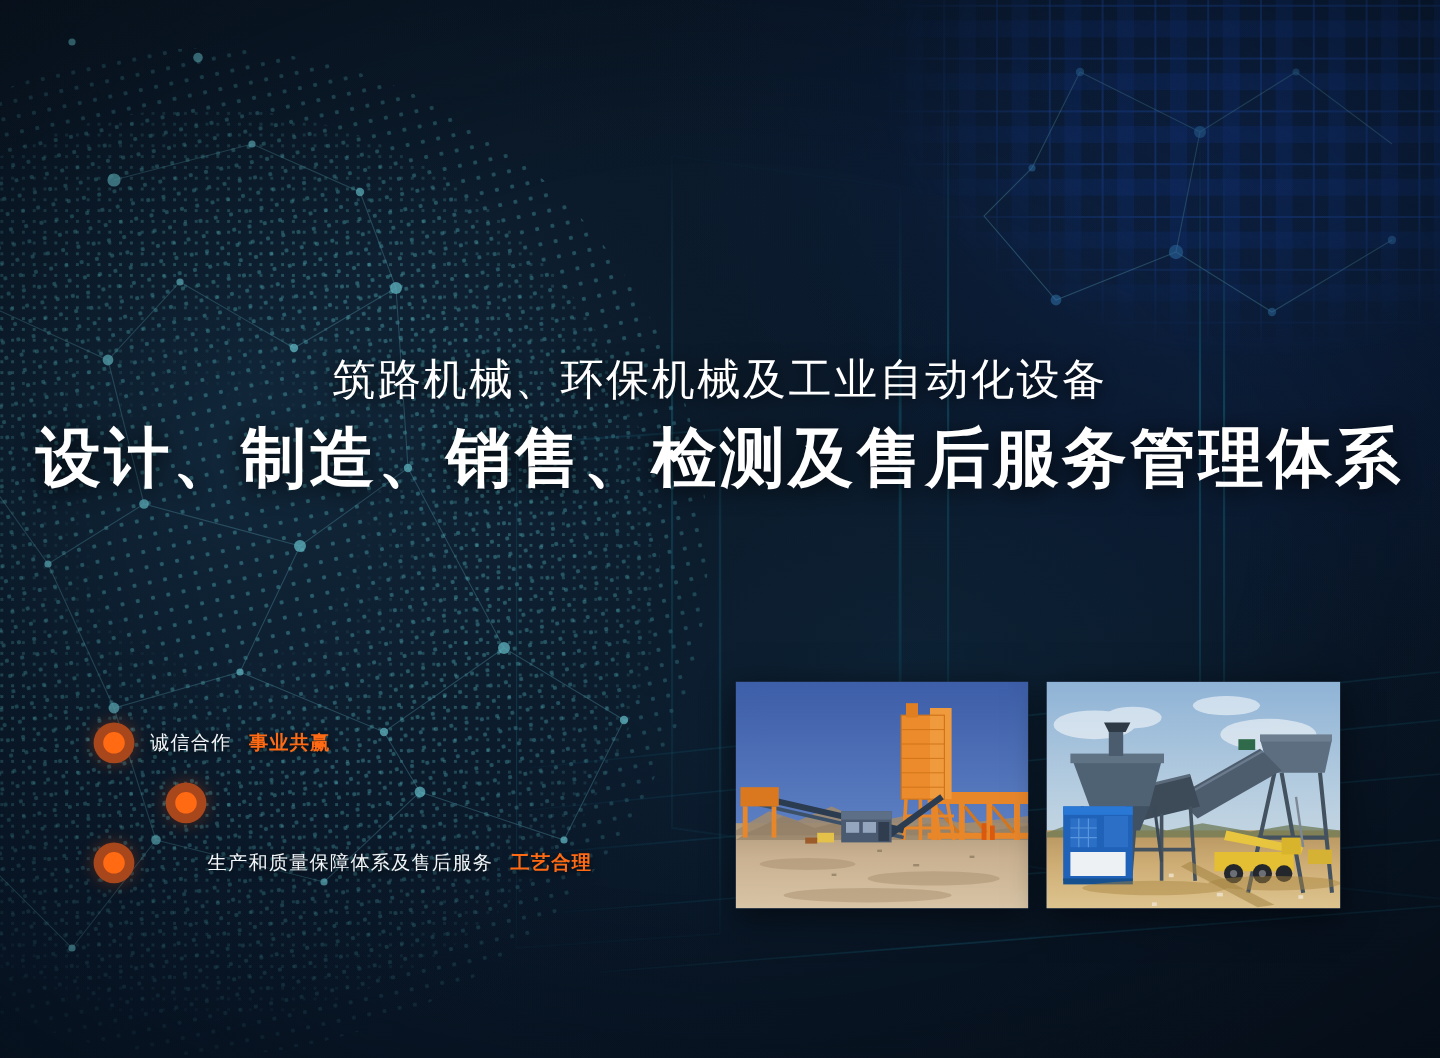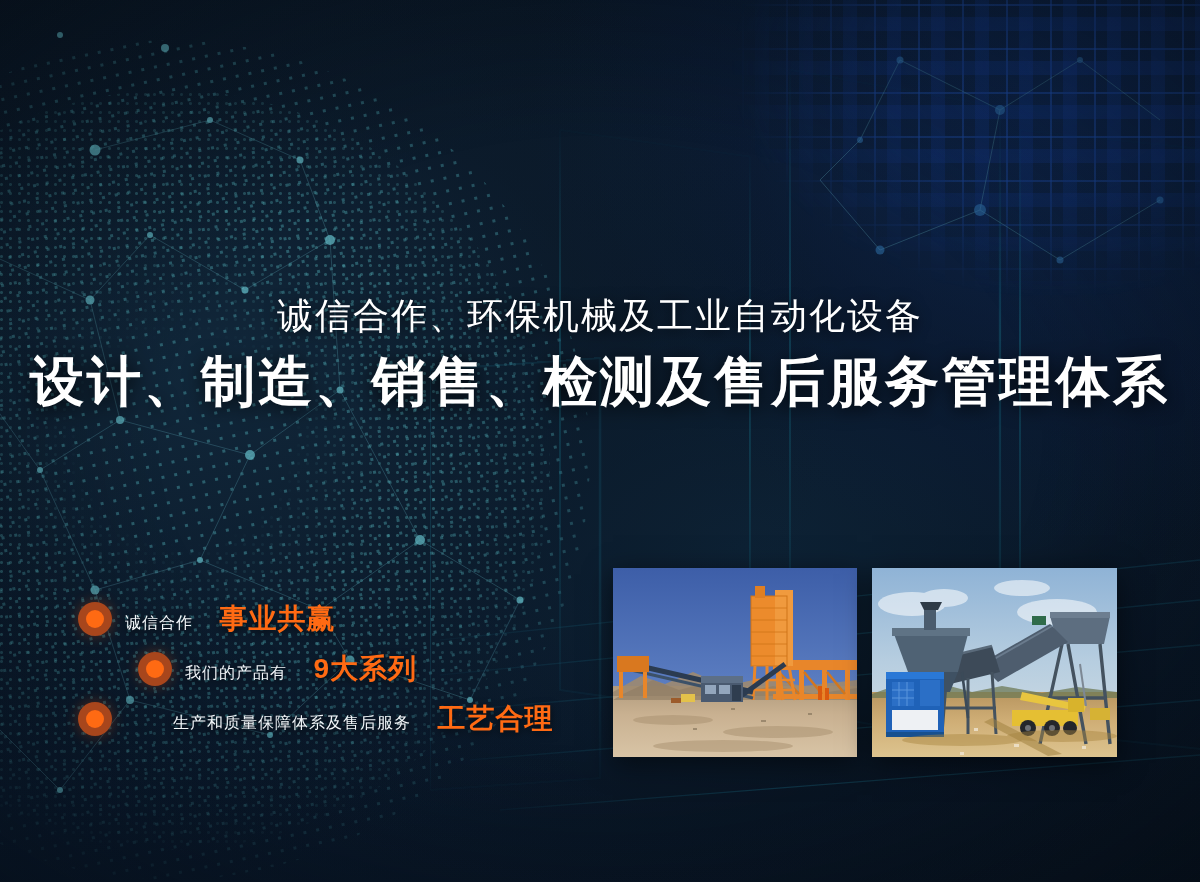--- a/index.html
+++ b/index.html
@@ -71,21 +71,21 @@
   
   .headings{position:absolute;left:0;top:296px;width:1200px;text-align:center;}
   .subtitle{
     color:#ffffff;font-size:36px;line-height:1.1;letter-spacing:2px;font-weight:400;
     text-shadow:0 2px 14px rgba(0,0,0,.75);
     margin:0 0 16px 0;
   }
   .title{
     color:#ffffff;font-size:54px;line-height:1.12;letter-spacing:3px;font-weight:700;
     text-shadow:0 3px 18px rgba(0,0,0,.8);
-    margin:0;white-space:nowrap;font-family:Liberation Serif, serif;
+    margin:0;white-space:nowrap;
   }
 
   
   .bullets{position:absolute;left:78px;top:594px;width:520px;}
   .bullet-row{display:flex;align-items:center;height:50px;}
   .bullet-row.r1{padding-left:0px;}
   .bullet-row.r2{padding-left:60px;}
   .bullet-row.r3{padding-left:0px;gap:48px;}
   .dot{
     flex:0 0 auto;width:34px;height:34px;border-radius:50%;
@@ -93,21 +93,21 @@
     display:flex;align-items:center;justify-content:center;
     box-shadow:0 0 14px rgba(255,96,18,0.30);
   }
   .dot i{display:block;width:18px;height:18px;border-radius:50%;background:#ff6a13;}
   .bullet-text{margin-left:13px;white-space:nowrap;}
   .bt-white{
     color:#f2f6f9;font-size:16px;font-weight:400;letter-spacing:1px;
     text-shadow:0 2px 8px rgba(0,0,0,.8);
   }
   .bt-orange{
-    color:#ff6a13;font-size:28px;font-weight:700;letter-spacing:1px;margin-left:22px;
+    color:#ff6a13;font-size:16px;font-weight:700;letter-spacing:1px;margin-left:10px;
     text-shadow:0 2px 8px rgba(0,0,0,.7);
   }
 
   
   .photo{
     position:absolute;overflow:hidden;background:#23304a;
     box-shadow:0 6px 26px rgba(0,0,0,.55);
   }
   .photo-left{left:613px;top:568px;width:244px;height:189px;}
   .photo-right{left:872px;top:568px;width:245px;height:189px;}
@@ -272,44 +272,40 @@
       <circle cx="1060" cy="260" r="3.5"></circle>
         <circle cx="880" cy="250" r="4.5"></circle>
       <circle cx="860" cy="140" r="3"></circle>
         <circle cx="1160" cy="200" r="3.5"></circle>
     </g>
   </svg>
 
   <div class="layer vignette"></div>
 
   <div class="headings">
-    <p class="subtitle">诚信合作、环保机械及工业自动化设备</p>
+    <p class="subtitle">筑路机械、环保机械及工业自动化设备</p>
     <h1 class="title">设计、制造、销售、检测及售后服务管理体系</h1>
   </div>
 
   <div class="bullets">
 
     <div class="bullet-row r1">
       <span class="dot">
           <i></i>
         </span>
       <span class="bullet-text">
         <span class="bt-white">诚信合作</span>
         <span class="bt-orange">事业共赢</span>
       </span>
     </div>
 
     <div class="bullet-row r2">
       <span class="dot">
           <i></i>
         </span>
-      <span class="bullet-text">
-        <span class="bt-white">我们的产品有</span>
-        <span class="bt-orange">9大系列</span>
-      </span>
     </div>
 
     <div class="bullet-row r3">
       <span class="dot">
           <i></i>
         </span>
       <span class="bullet-text">
         <span class="bt-white">生产和质量保障体系及售后服务</span>
         <span class="bt-orange">工艺合理</span>
       </span>

